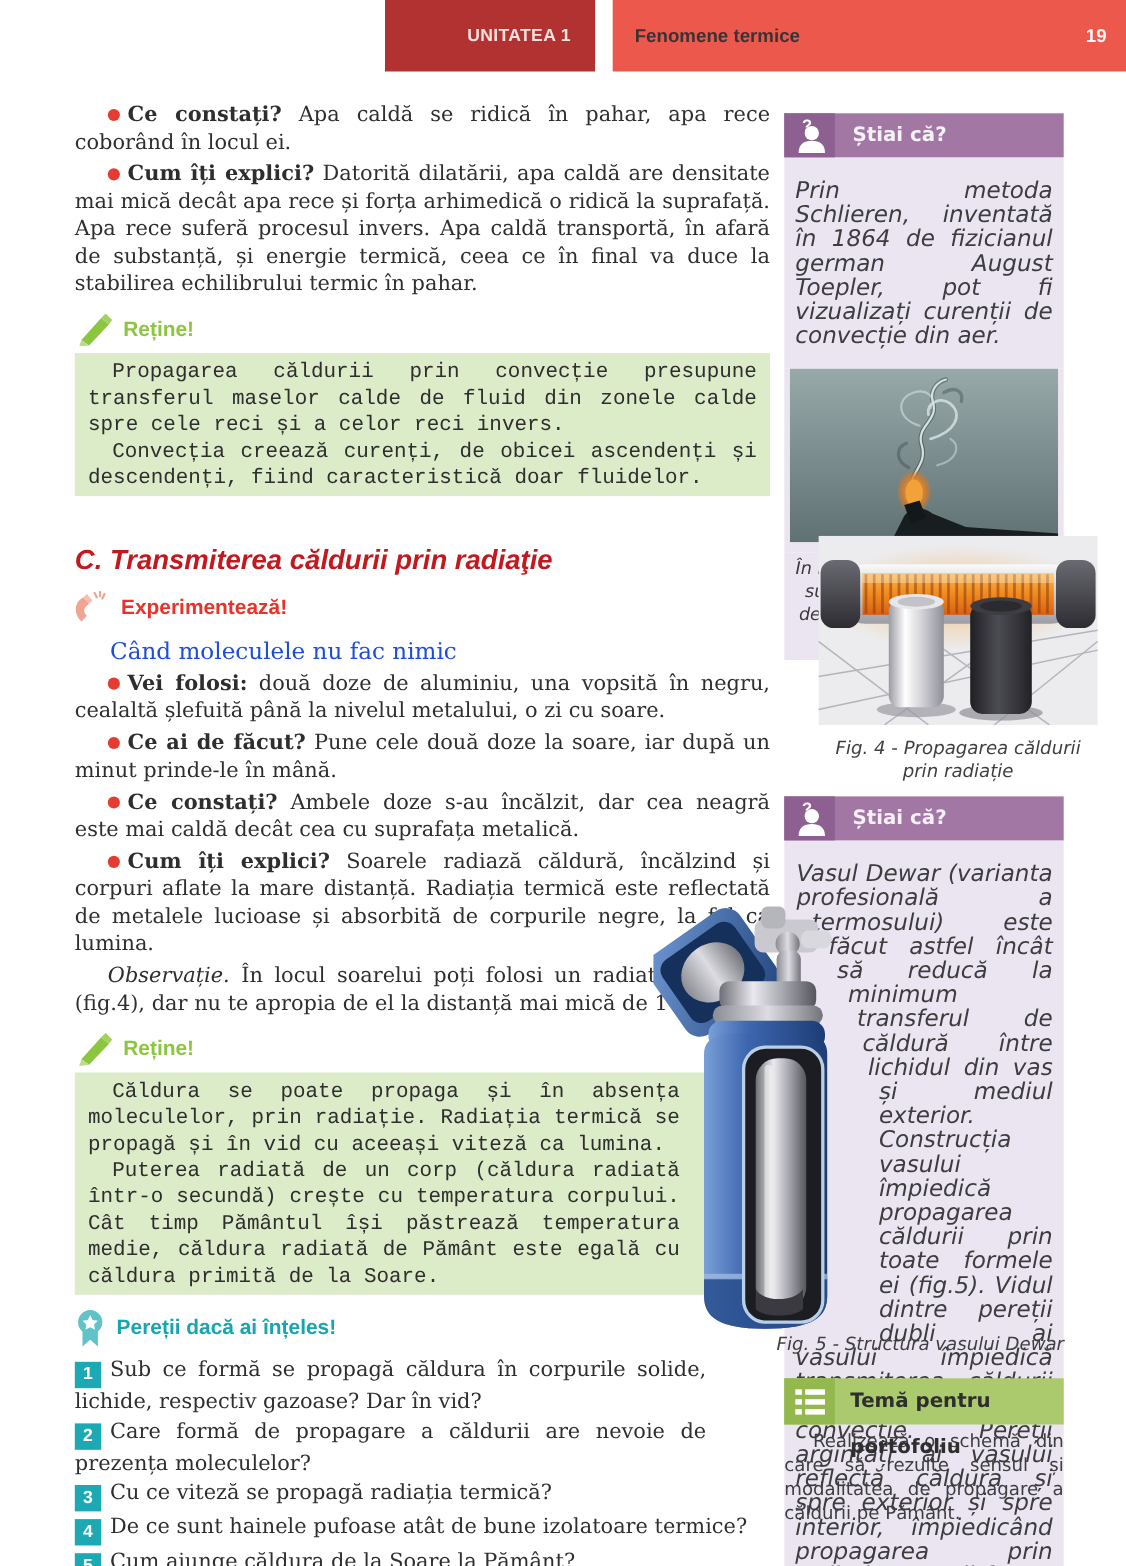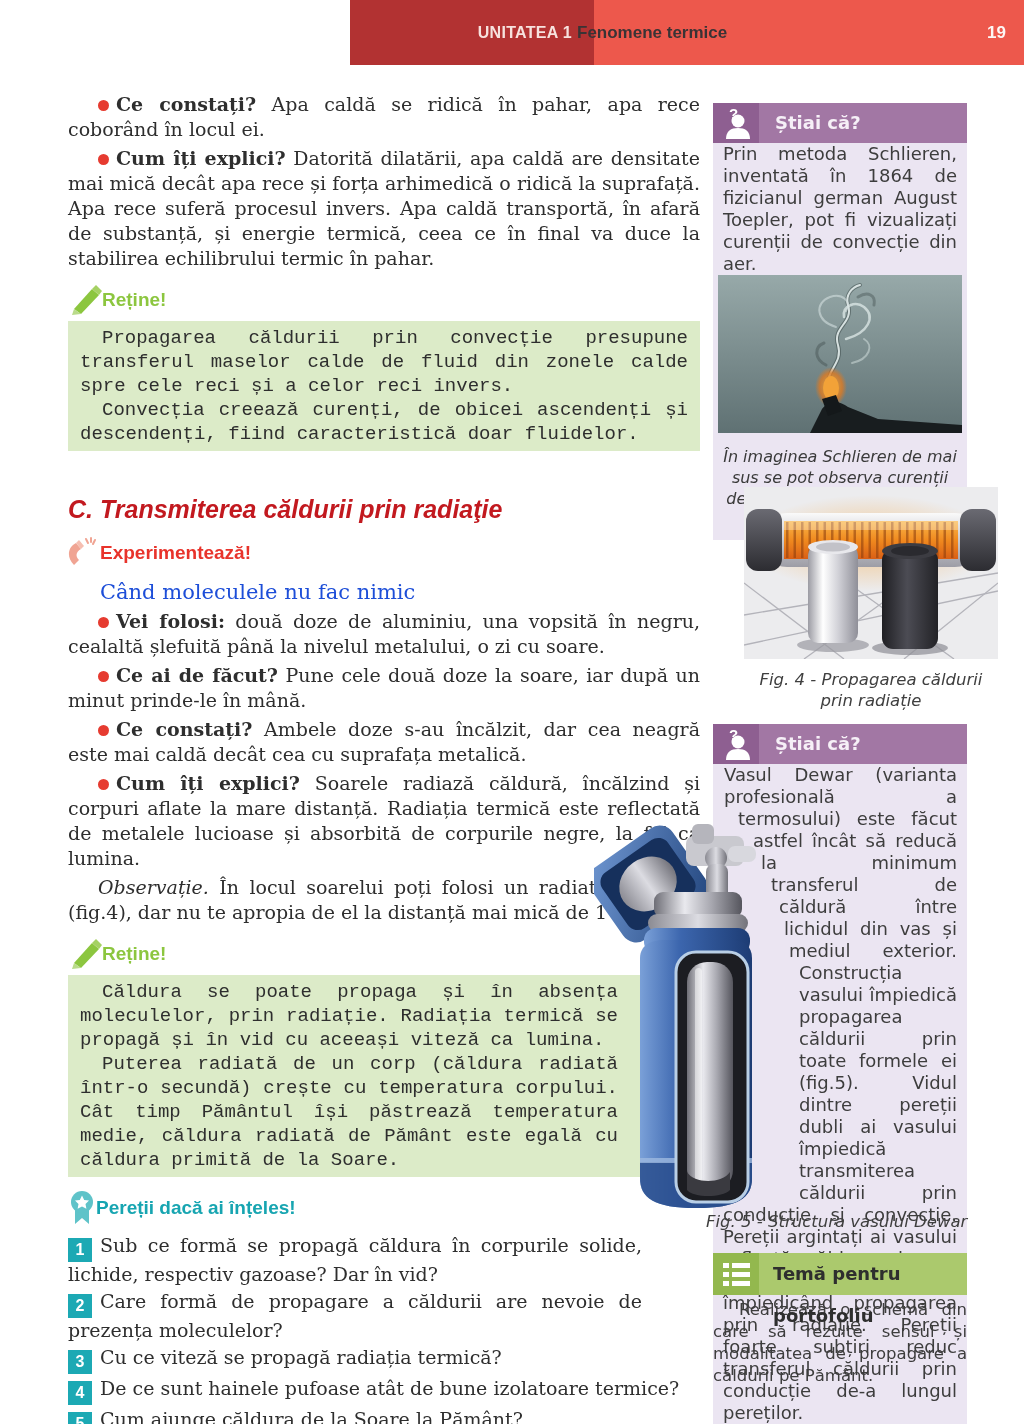--- a/index.html
+++ b/index.html
@@ -1,35 +1,35 @@
 <!DOCTYPE html>
 <html><head>
 <meta charset="utf-8">
 <style>
   html,body{margin:0;padding:0;background:#ffffff;}
   .page{position:relative;width:1024px;height:1424px;background:#ffffff;overflow:hidden;
         font-family:"DejaVu Serif", serif;color:#2e2e2e;}
   
   .topbar{position:absolute;left:0;top:0;width:1024px;height:65px;}
   .topbar .light{position:absolute;left:557px;top:0;right:0;height:65px;background:#ed584c;}
-  .topbar .dark{position:absolute;left:350px;top:0;width:244px;height:65px;background:#b23232;
+  .topbar .dark{position:absolute;left:350px;top:0;width:191px;height:65px;background:#b23232;
     color:#f7e2de;font-family:"Liberation Sans",sans-serif;font-weight:bold;font-size:16px;
     line-height:65px;text-align:right;padding-right:22px;box-sizing:border-box;letter-spacing:.3px;}
   .topbar .chapter{position:absolute;left:577px;top:0;height:65px;line-height:65px;
     font-family:"Liberation Sans",sans-serif;font-weight:bold;font-size:17px;color:#3a3335;}
   .topbar .pagenum{position:absolute;right:18px;top:0;height:65px;line-height:65px;
     font-family:"Liberation Sans",sans-serif;font-weight:bold;font-size:17px;color:#fdf6f4;}
   
   .left-col{position:absolute;left:68px;top:88px;width:632px;}
   .body-p{margin:4px 0 0 0;font-size:19px;line-height:25px;text-align:justify;text-indent:30px;}
   .body-p .lead{font-weight:bold;}
   .body-p .lead-italic{font-style:italic;}
   .bullet{display:inline-block;width:11px;height:11px;border-radius:50%;background:#e63b30;
     margin-right:7px;vertical-align:baseline;}
-  .feature-head{margin-top:14px;height:30px;display:flex;align-items:center;gap:0;
+  .feature-head{margin-top:14px;height:30px;display:flex;align-items:center;gap:10px;
     font-family:"Liberation Sans",sans-serif;font-weight:bold;font-size:19px;}
   .feature-head.retine{color:#8cc63f;}
   .feature-head.exp{color:#e8332b;margin-top:12px;height:32px;}
   .feature-head.check{color:#17a5b1;margin-top:14px;height:34px;}
   .green-box{margin-top:6px;background:#dcebc8;padding:5px 12px;box-sizing:border-box;width:632px;}
   .green-box p{margin:0;font-size:19px;line-height:24px;text-align:justify;text-indent:22px;font-family:Liberation Mono, monospace;}
   .green-box.gb2{padding-right:82px;}
   .section-heading{margin:42px 0 0 0;font-family:"Liberation Sans",sans-serif;
     font-style:italic;font-weight:bold;font-size:25px;color:#c2191f;line-height:32px;}
   .exp-title{margin:10px 0 0 32px;font-size:21px;font-weight:normal;line-height:26px;color:#1d4ed8;}
@@ -38,22 +38,22 @@
   .qnum{display:inline-block;width:24px;height:24px;background:#1ca9b4;color:#ffffff;
     font-family:"Liberation Sans",sans-serif;font-weight:bold;font-size:16px;line-height:24px;
     text-align:center;margin-right:8px;vertical-align:-3px;}
   .q-spacer{float:right;width:58px;height:112px;}
   
   .side-box{position:absolute;left:713px;width:254px;font-family:"DejaVu Sans",sans-serif;}
   .know-head{position:relative;height:40px;background:#a277a4;}
   .know-head .iconsq{position:absolute;left:0;top:0;width:46px;height:40px;background:#8e5f91;}
   .know-head .ttl{position:absolute;left:62px;top:0;height:40px;line-height:40px;
     font-weight:bold;font-size:18px;color:#f6f0f7;}
-  .know-body{background:#ebe5f2;padding:0 10px;font-size:18px;line-height:22px;
-    color:#3d3d3d;text-align:justify;}
+  .know-body{background:#ebe5f2;padding:19px 10px;font-size:21px;line-height:22px;
+    color:#3d3d3d;text-align:justify;font-style:italic;}
   .know-img{display:block;background:#ebe5f2;padding:0 5px 5px 5px;}
   .know-caption{background:#ebe5f2;padding:4px 8px 10px 8px;font-size:16px;line-height:21px;
     font-style:italic;color:#3a3a3a;text-align:center;}
   .figblock{position:absolute;left:744px;width:254px;}
   .fig-caption{margin-top:6px;font-family:"DejaVu Sans",sans-serif;font-style:italic;
     font-size:16.5px;line-height:21px;color:#3f3f3f;text-align:center;}
   .fig5-caption{position:absolute;left:706px;top:1212px;width:270px;
     font-family:"DejaVu Sans",sans-serif;font-style:italic;font-size:16.5px;color:#3f3f3f;}
   .tema{position:absolute;left:713px;top:1253px;width:254px;font-family:"DejaVu Sans",sans-serif;}
   .tema-head{position:relative;height:42px;background:#abc96d;}

